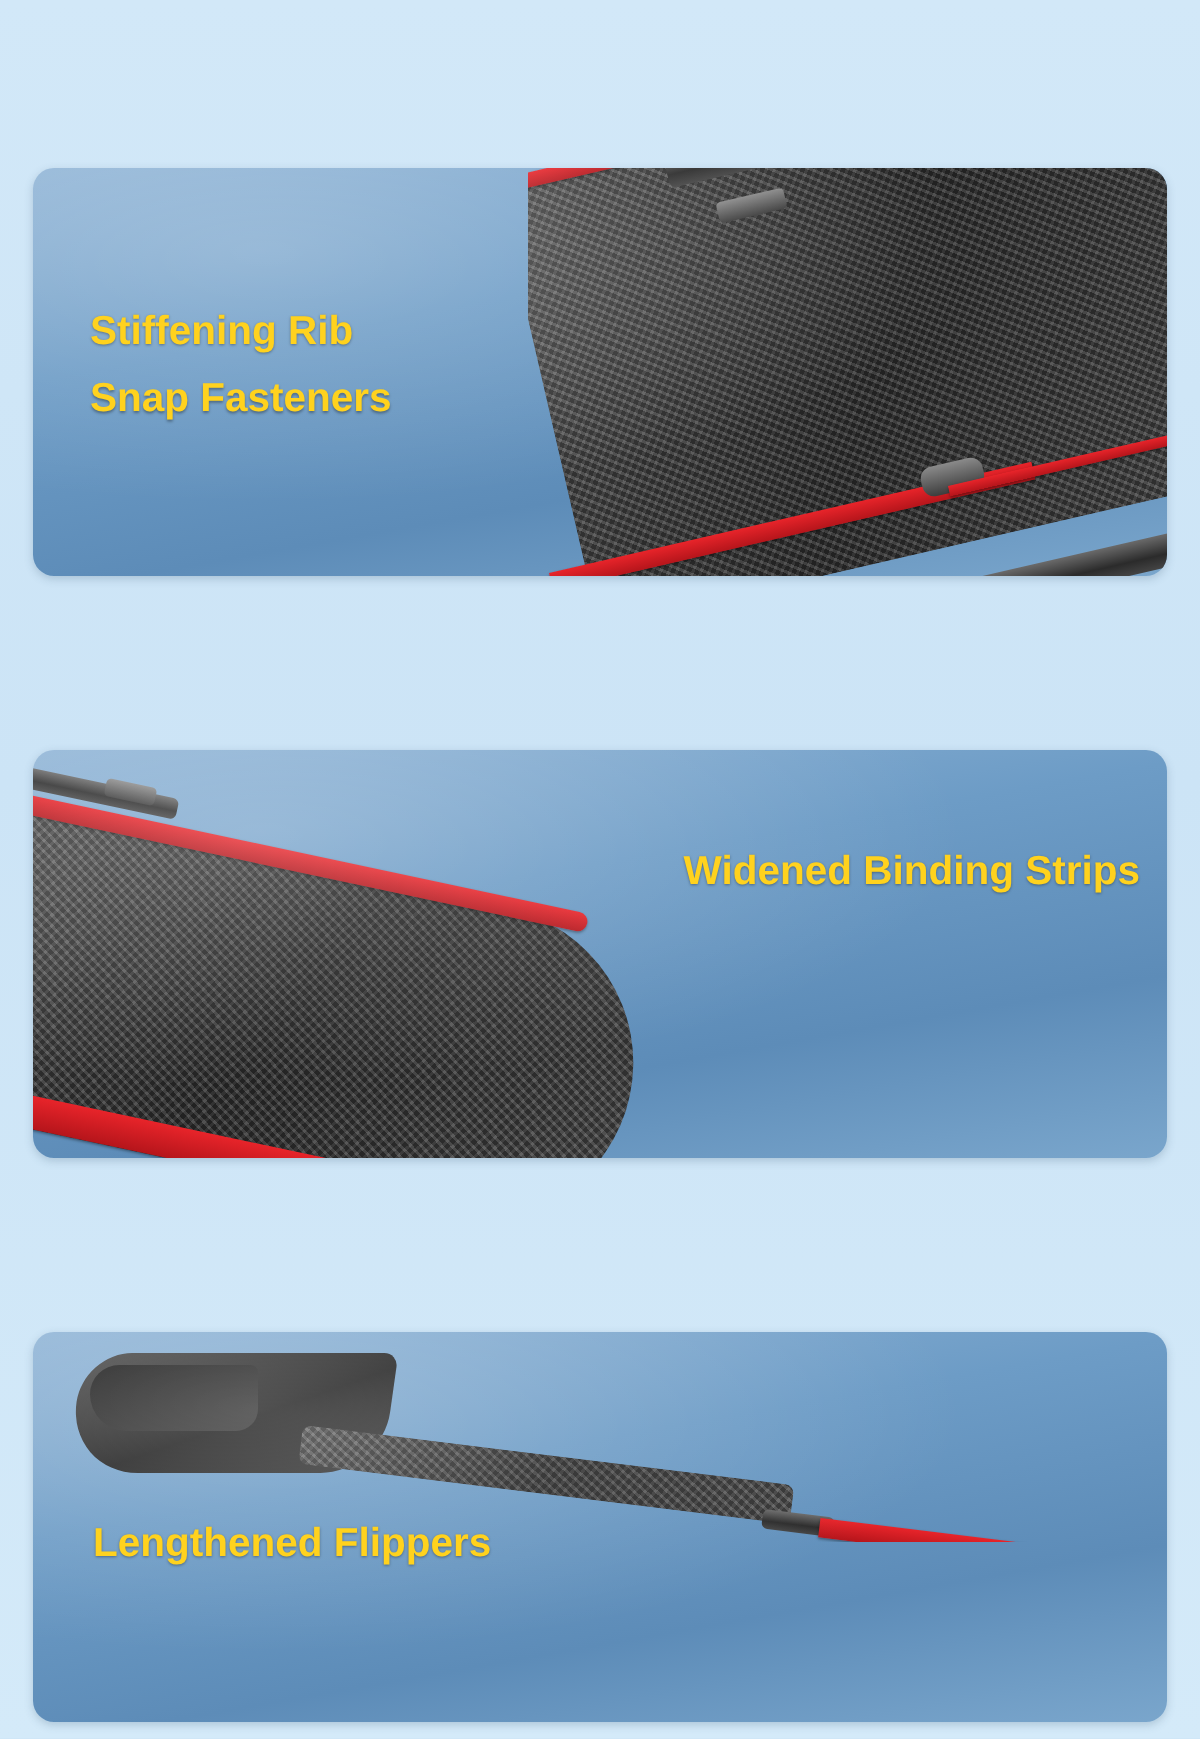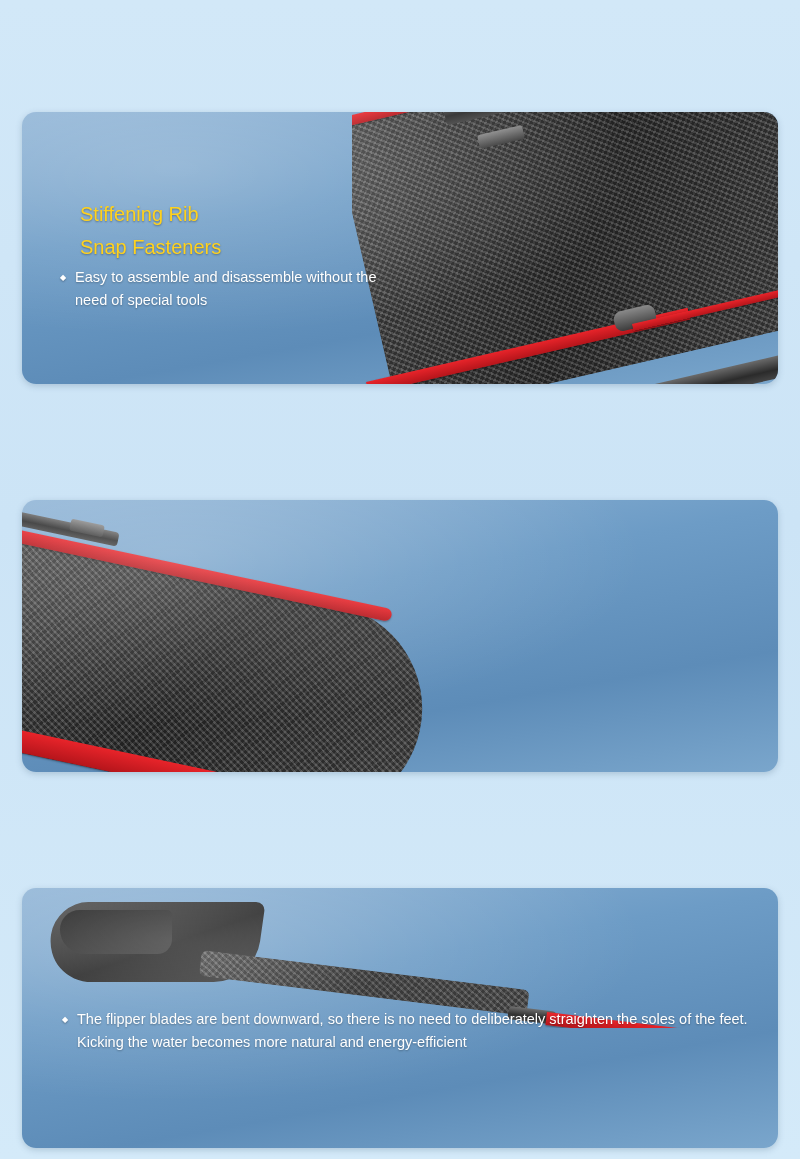--- a/index.html
+++ b/index.html
@@ -45,26 +45,25 @@
     pointer-events: none;
   }
 
   .text-block {
     position: absolute;
     z-index: 5;
   }
 
   .heading {
     color: #ffd21e;
-    font-size: 20px;
-    font-weight: normal;
+    font-size: 27px;
+    font-weight: bold;
     line-height: 1.65;
     text-shadow: 0 1px 2px rgba(0,0,0,0.35);
     white-space: pre-line;
-    margin-left: 20px;
   }
 
   .bullet-list {
     margin: 2px 0 0 0;
     padding: 0;
     list-style: none;
   }
 
   .bullet-list li {
     position: relative;
@@ -167,50 +166,48 @@
       <div class="rib" style="left:90px; top:-8px; width:420px; height:22px; transform: rotate(-13deg); transform-origin: 0 0;"></div>
       <div class="snap" style="left:126px; top:18px; width:46px; height:14px; transform: rotate(-13deg);"></div>
       <div class="rib" style="left:225px; top:290px; width:230px; height:22px; transform: rotate(-13deg); transform-origin:0 0;"></div>
       <div class="snap" style="left:262px; top:196px; width:42px; height:20px; transform: rotate(-13deg); border-radius:8px;"></div>
       <div class="red-strip" style="left:280px; top:212px; width:160px; height:7px; transform: rotate(-13deg); transform-origin:0 0;"></div>
     </div>
 
     <div class="text-block p1-text">
       <div class="heading">Stiffening Rib
 Snap Fasteners</div>
-      <ul class="bullet-list">
-        <li>Easy to assemble and disassemble without the need of special tools</li>
-      </ul>
     </div>
   </section>
 
   <section class="panel panel-2">
 
     <div class="p2-photo">
       <div class="carbon" style="left:-40px; top:30px; width:470px; height:210px; transform: rotate(12deg); transform-origin:0 0; border-radius: 0 120px 120px 0;"></div>
       <div class="red-strip" style="left:-40px; top:22px; width:420px; height:13px; transform: rotate(12deg); transform-origin:0 0; border-radius:0 8px 8px 0;"></div>
       <div class="red-strip" style="left:-40px; top:222px; width:410px; height:22px; transform: rotate(12deg); transform-origin:0 0; border-radius:0 14px 14px 0;"></div>
       <div class="rib" style="left:-10px; top:10px; width:110px; height:14px; transform: rotate(12deg); transform-origin:0 0;"></div>
       <div class="snap" style="left:48px; top:22px; width:34px; height:12px; transform: rotate(12deg);"></div>
     </div>
 
     <div class="text-block p2-text">
+      <div class="heading">Widened Binding Strips</div>
     </div>
   </section>
 
   <section class="panel panel-3">
 
     <div class="p3-photo">
       <div class="foot-pocket" style="left:28px; top:14px; width:210px; height:80px; border-radius: 48px 14px 60px 70px; transform: skewX(-8deg);"></div>
       <div class="foot-pocket" style="left:38px; top:22px; width:112px; height:44px; border-radius: 40px 10px 30px 50px; background:linear-gradient(160deg,#1a1a1a,#3a3a3a);"></div>
       <div class="carbon" style="left:180px; top:62px; width:330px; height:26px; transform: rotate(7deg); transform-origin:0 0; border-radius: 6px;"></div>
       <div class="rib" style="left:487px; top:118px; width:48px; height:13px; transform: rotate(7deg); transform-origin:0 0;"></div>
       <div class="red-strip" style="left:525px; top:124px; width:200px; height:13px; transform: rotate(7deg); transform-origin:0 0; border-radius: 0 10px 10px 0;"></div>
     </div>
 
     <div class="text-block p3-text">
+      <div class="heading">Lengthened Flippers</div>
       <ul class="bullet-list">
-        <li>The flipper blades are bent downward, so there is no need to deliberately straighten the soles of the feet. Kicking the water becomes more natural and energy-efficient</li>
       </ul>
     </div>
   </section>
 
 </div>
 
 </body></html>

